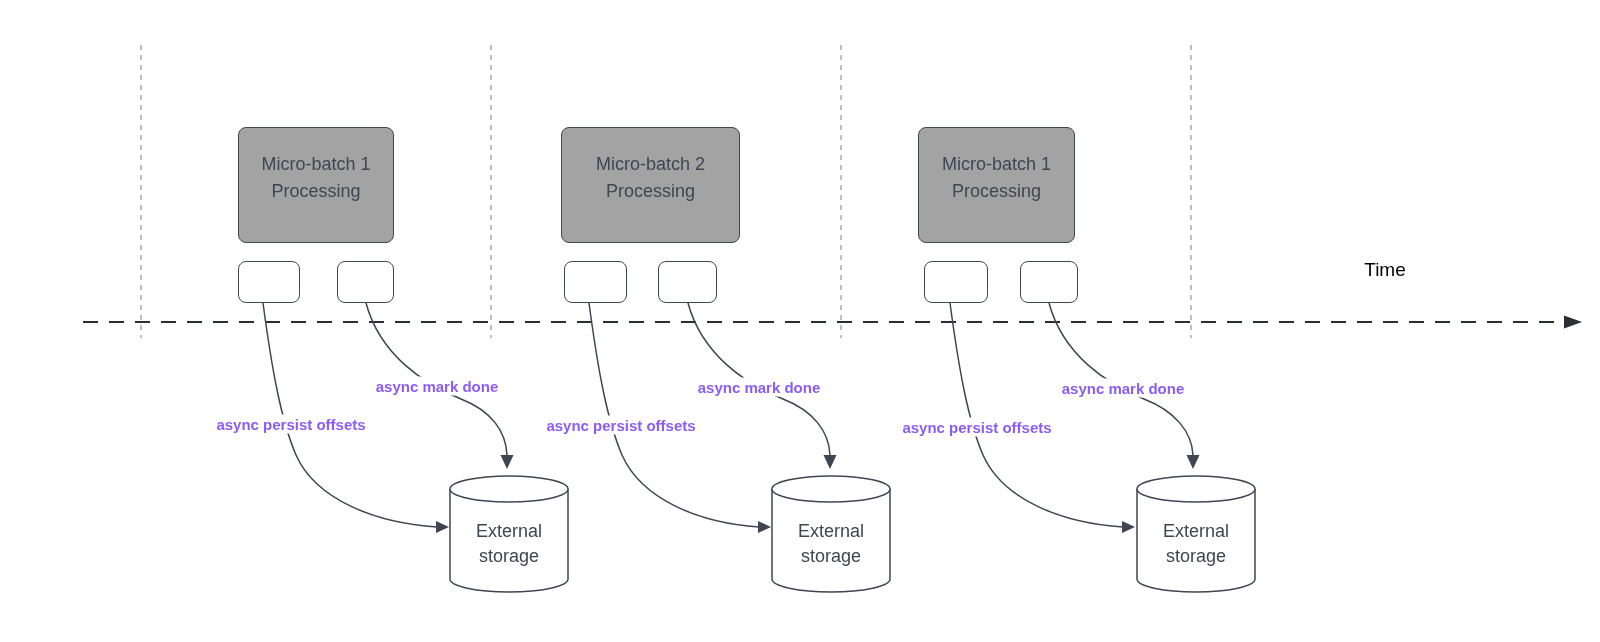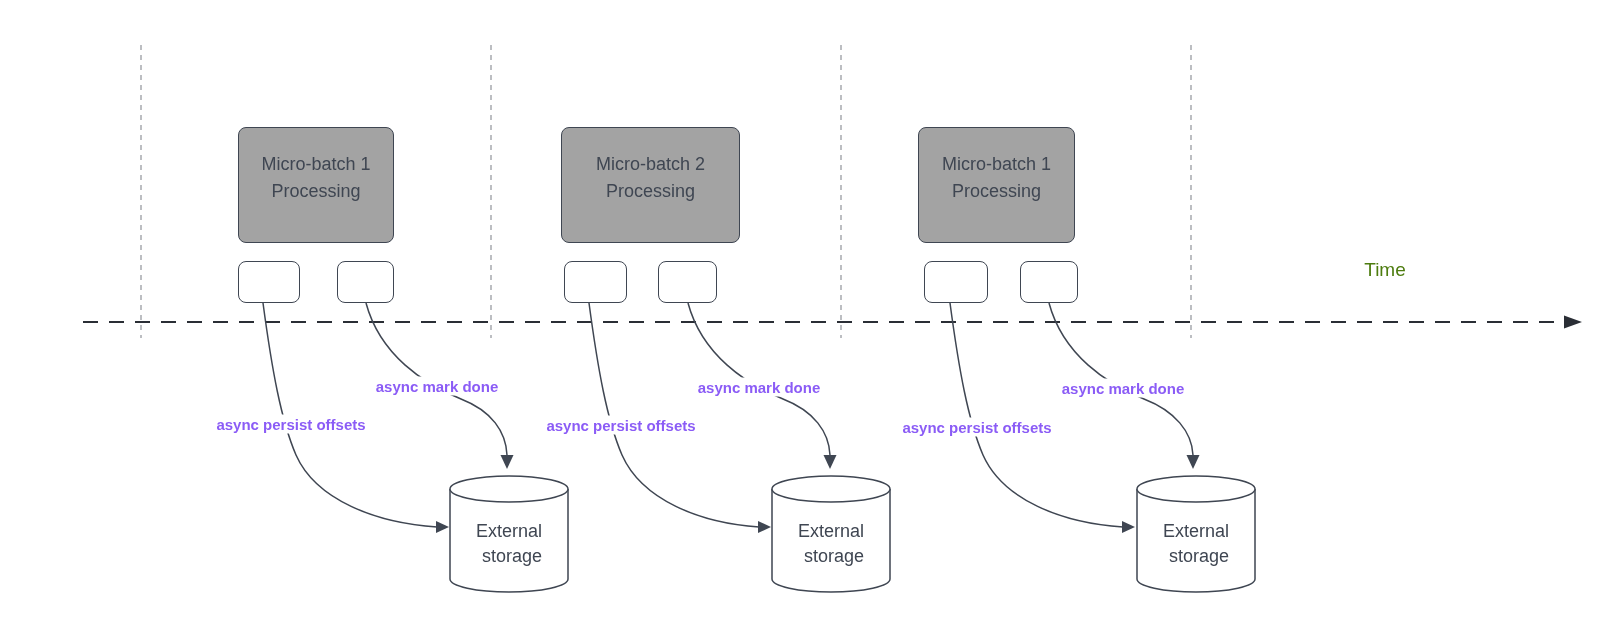--- a/index.html
+++ b/index.html
@@ -43,27 +43,27 @@
     font-size:15px;font-weight:bold;color:#8b5cf6;
     background:#ffffff;padding:1px 3px;white-space:nowrap;
   }
   .p1{left:291px;top:424px} .p2{left:621px;top:425px} .p3{left:977px;top:427px}
   .m1{left:437px;top:386px} .m2{left:759px;top:387px} .m3{left:1123px;top:388px}
 
   
   .cyl-label{
     position:absolute;transform:translate(-50%,-50%);
     font-size:18px;line-height:25px;color:#3f4652;
-    text-align:right;white-space:pre-line;
+    text-align:center;white-space:pre-line;
   }
   .c1{left:509px;top:544px} .c2{left:831px;top:544px} .c3{left:1196px;top:544px}
 
   .time-label{
     position:absolute;left:1385px;top:270px;transform:translate(-50%,-50%);
-    font-size:19px;color:#4d7c0f;
+    font-size:19px;color:#000000;
   }
 </style>
 </head>
 <body>
 
 <div class="canvas">
 
   <svg id="wires" width="1600" height="642" viewBox="0 0 1600 642">
       <line x1="141" y1="45" x2="141" y2="338" stroke="#a6a9ae" stroke-width="1.5" stroke-dasharray="5 5"></line>
       <line x1="491" y1="45" x2="491" y2="338" stroke="#a6a9ae" stroke-width="1.5" stroke-dasharray="5 5"></line>

